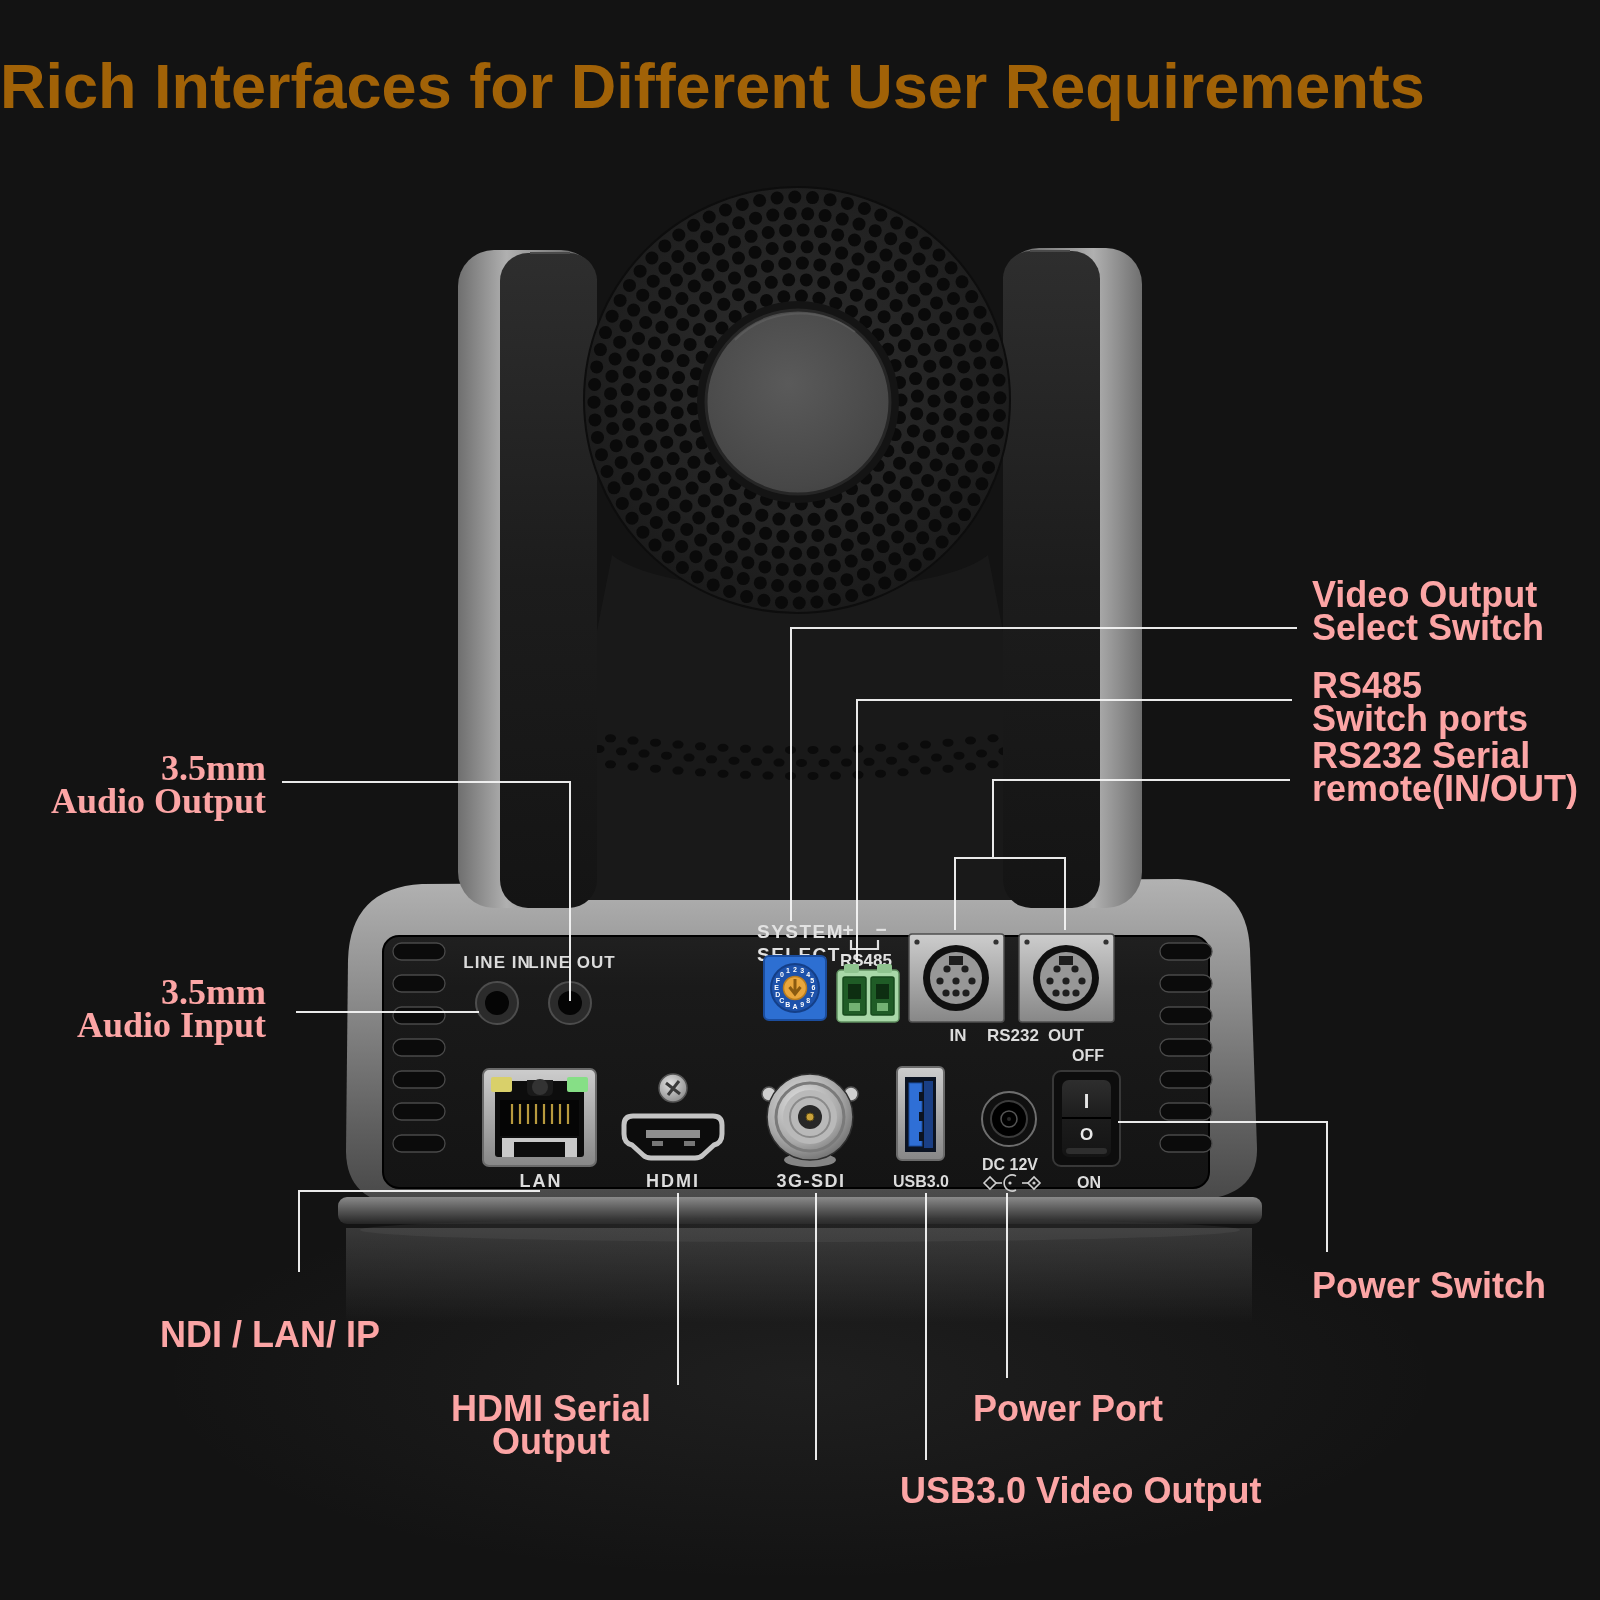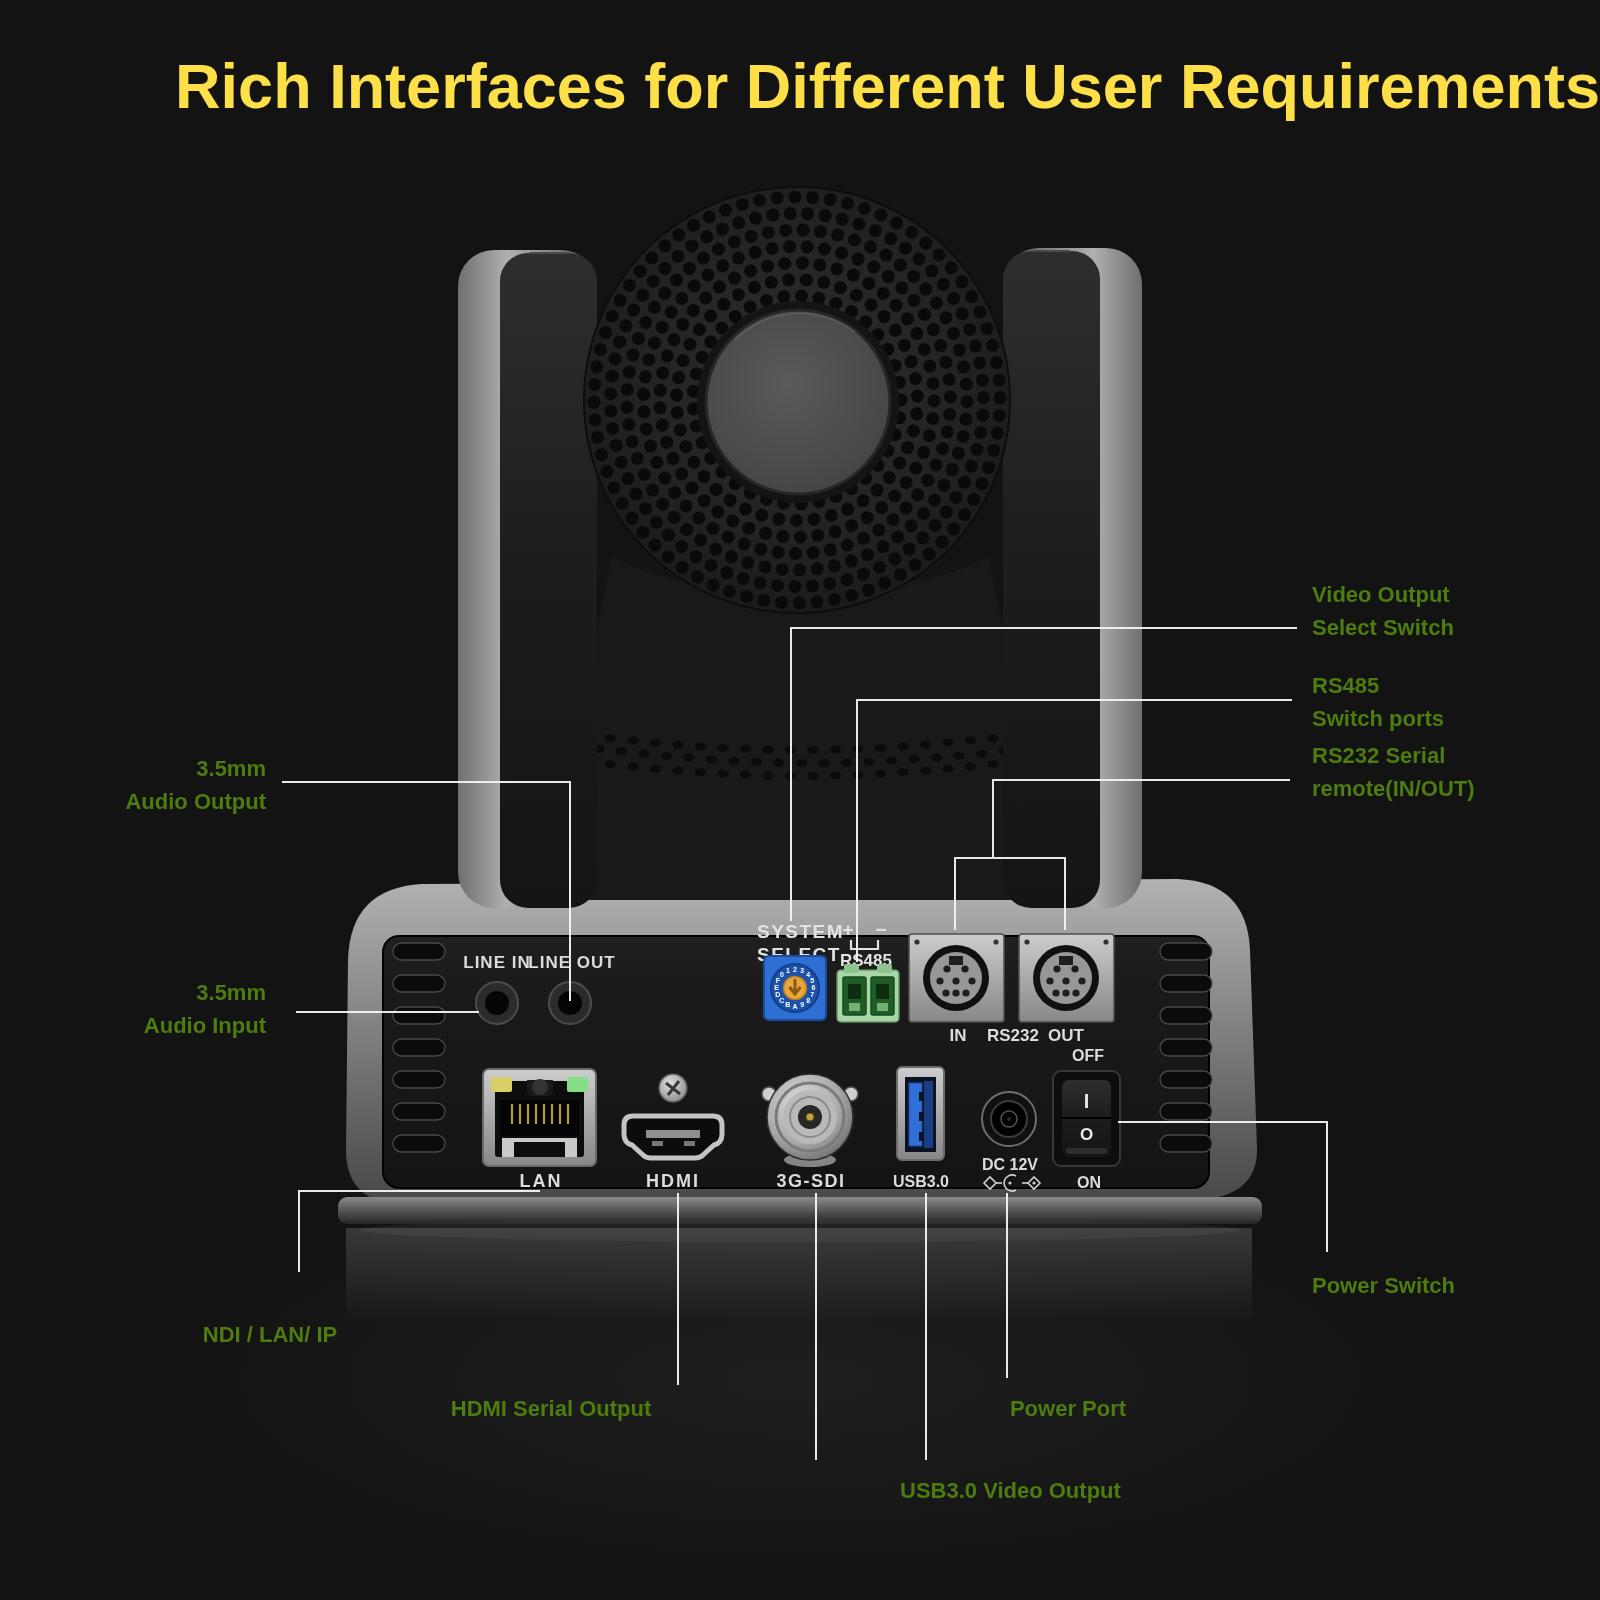--- a/index.html
+++ b/index.html
@@ -3,28 +3,28 @@
 <meta charset="utf-8">
 <style>
   html,body{margin:0;padding:0;background:#000;}
   .stage{
     position:relative;width:1600px;height:1600px;overflow:hidden;
     background:#131313;
     font-family:"Liberation Sans",sans-serif;
   }
   .title{
     position:absolute;top:50px;left:0;width:100%;
-    text-align:right;color:#fde047;font-weight:bold;font-size:63px;
+    text-align:left;color:#a16207;font-weight:bold;font-size:63px;
     letter-spacing:0px;
   }
   .lab{
-    position:absolute;color:#4d7c0f;font-weight:bold;font-size:22px;
+    position:absolute;color:#fca5a5;font-weight:bold;font-size:36px;
     line-height:33px;white-space:nowrap;
   }
-  .lab.r{text-align:right;}
+  .lab.r{text-align:right;font-family:Liberation Serif, serif;}
   .lab.c{text-align:center;white-space:normal;}
   .lab.ndi{line-height:42px;margin-top:28px;}
   svg{position:absolute;left:0;top:0;}
   svg text{font-family:"Liberation Sans",sans-serif;font-weight:bold;}
 </style>
 </head>
 <body>
 
 <div class="stage">
 

